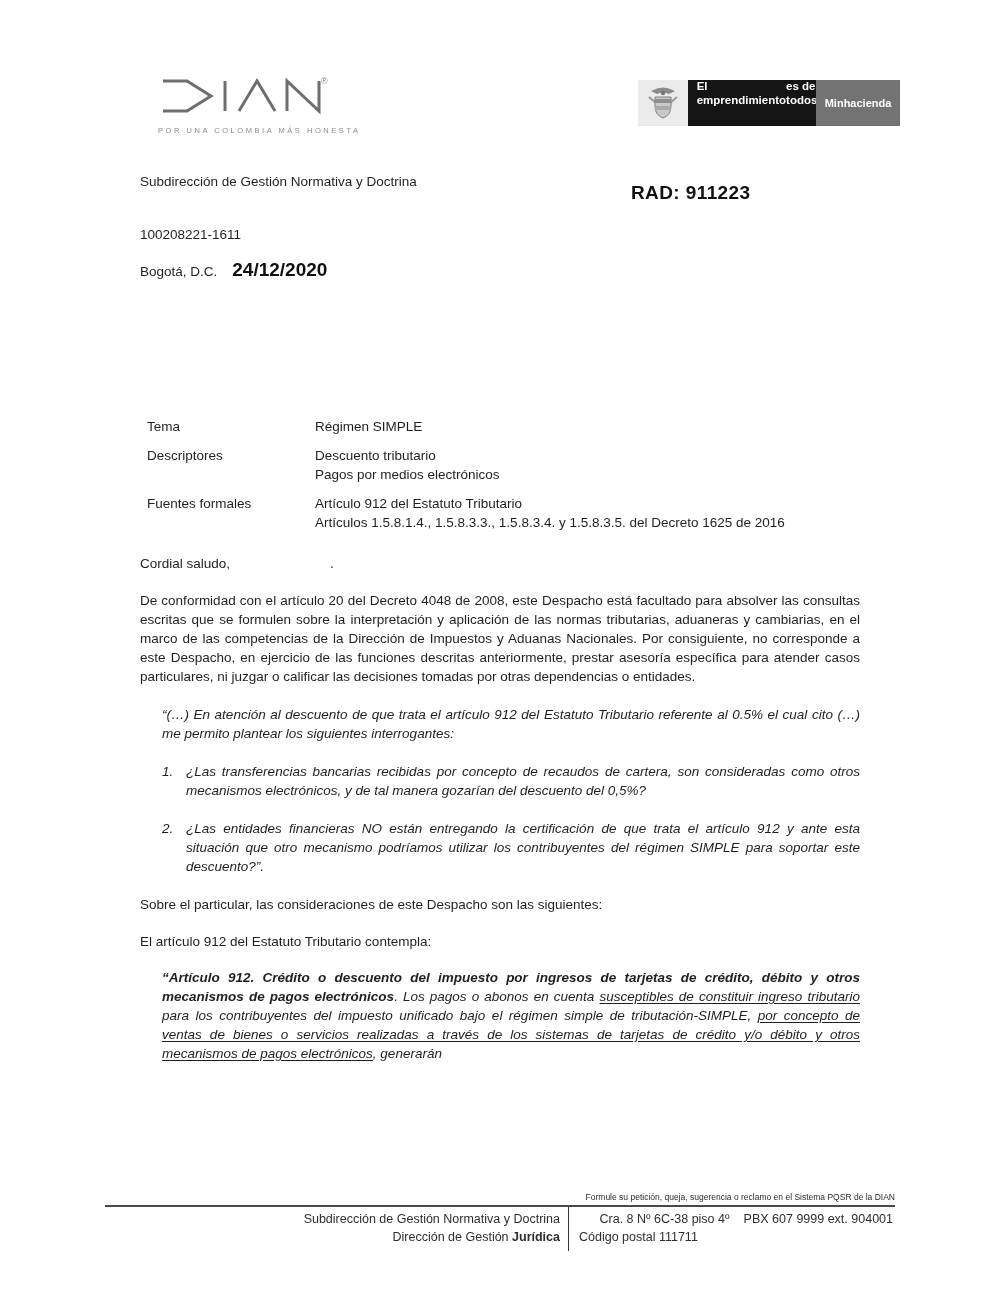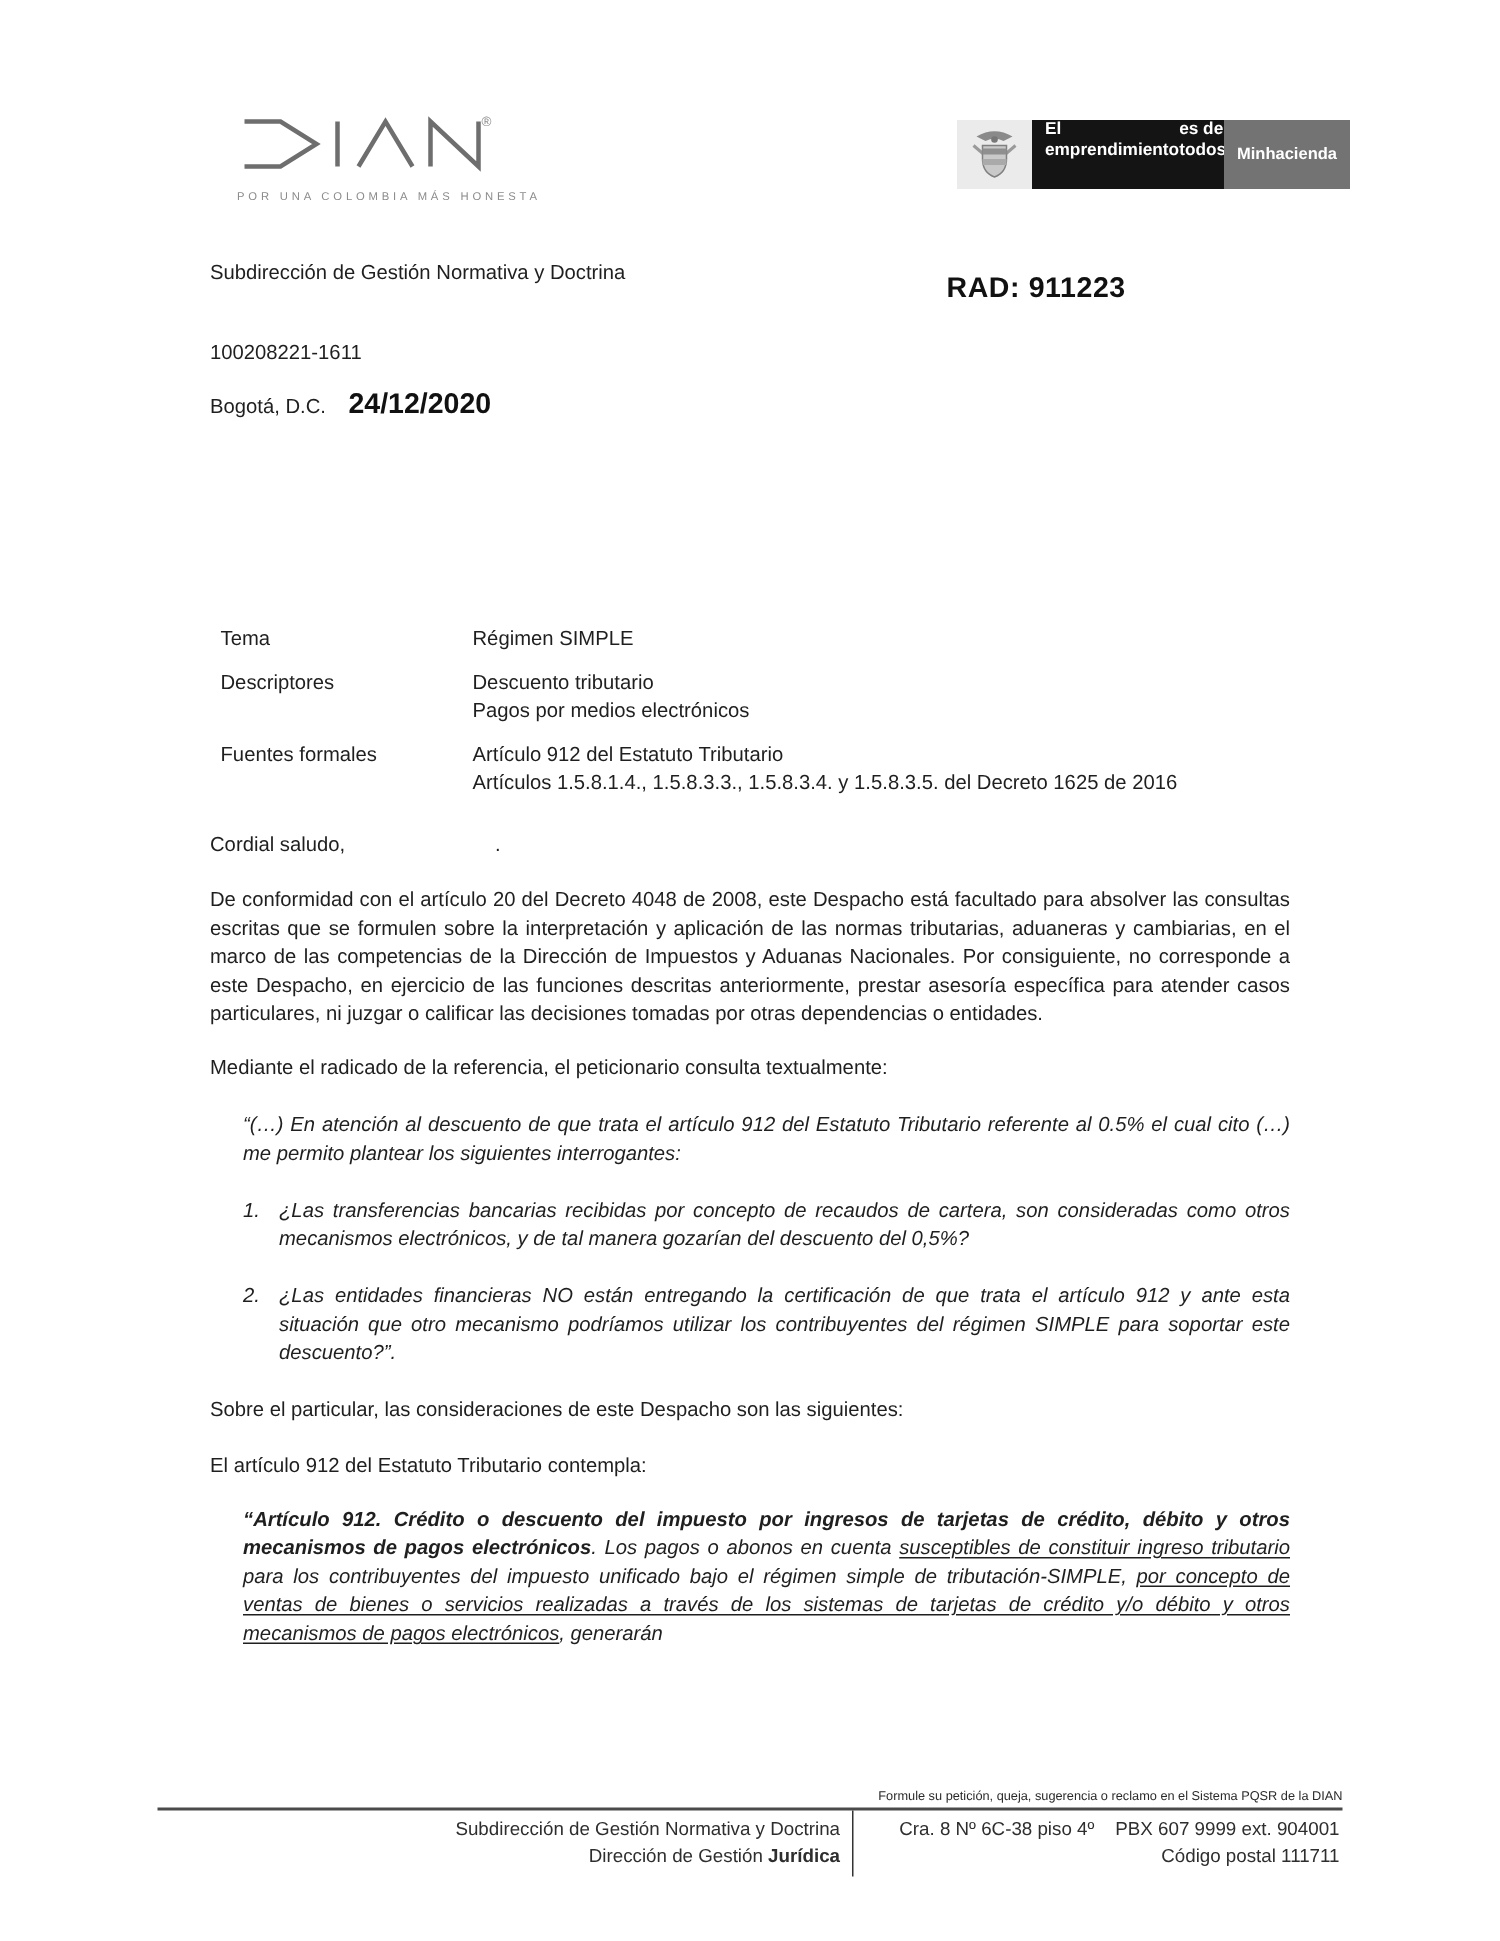--- a/index.html
+++ b/index.html
@@ -74,21 +74,21 @@
   .footer{position:absolute;left:105px;top:1192px;width:790px;font-size:12.5px;color:#2e2e2e;}
   .f-note{text-align:right;font-size:8.5px;line-height:11px;color:#2a2a2a;margin-bottom:2px;}
   .f-line{border-top:2px solid #4a4a4a;}
   .f-cols{display:flex;}
   .f-left{
     width:455px;text-align:right;padding:3px 8px 5px 0;
     border-right:1.5px solid #333;line-height:18px;
   }
   .f-right{flex:1;padding:3px 2px 5px 10px;line-height:18px;}
   .f-right-l1{display:flex;justify-content:flex-end;gap:14px;white-space:nowrap;align-items:flex-end;}
-  .f-right-l2{text-align:right;}
+  .f-right-l2{}
   .fb{font-weight:bold;}
 </style>
 </head>
 <body>
 
 <div class="page">
 
   <div class="brand">
     <svg width="172" height="44" viewBox="0 0 172 44">
       <g fill="none" stroke="#6e6e6e" stroke-width="3" stroke-linejoin="miter" stroke-linecap="butt">
@@ -151,21 +151,20 @@
         </div>
       </div>
     </div>
 
     <div class="salutation">
       <span>Cordial saludo,</span>
       <span class="dot">.</span>
     </div>
 
     <div class="para para1">De conformidad con el artículo 20 del Decreto 4048 de 2008, este Despacho está facultado para absolver las consultas escritas que se formulen sobre la interpretación y aplicación de las normas tributarias, aduaneras y cambiarias, en el marco de las competencias de la Dirección de Impuestos y Aduanas Nacionales. Por consiguiente, no corresponde a este Despacho, en ejercicio de las funciones descritas anteriormente, prestar asesoría específica para atender casos particulares, ni juzgar o calificar las decisiones tomadas por otras dependencias o entidades.</div>
-    <div class="para para2">Mediante el radicado de la referencia, el peticionario consulta textualmente:</div>
 
     <div class="quote-intro">“(…) En atención al descuento de que trata el artículo 912 del Estatuto Tributario referente al 0.5% el cual cito (…) me permito plantear los siguientes interrogantes:</div>
 
     <div class="question">
       <span class="q-num">1.</span>
       <span class="q-text">¿Las transferencias bancarias recibidas por concepto de recaudos de cartera, son consideradas como otros mecanismos electrónicos, y de tal manera gozarían del descuento del 0,5%?</span>
     </div>
     <div class="question">
       <span class="q-num">2.</span>
       <span class="q-text">¿Las entidades financieras NO están entregando la certificación de que trata el artículo 912 y ante esta situación que otro mecanismo podríamos utilizar los contribuyentes del régimen SIMPLE para soportar este descuento?”.</span>

